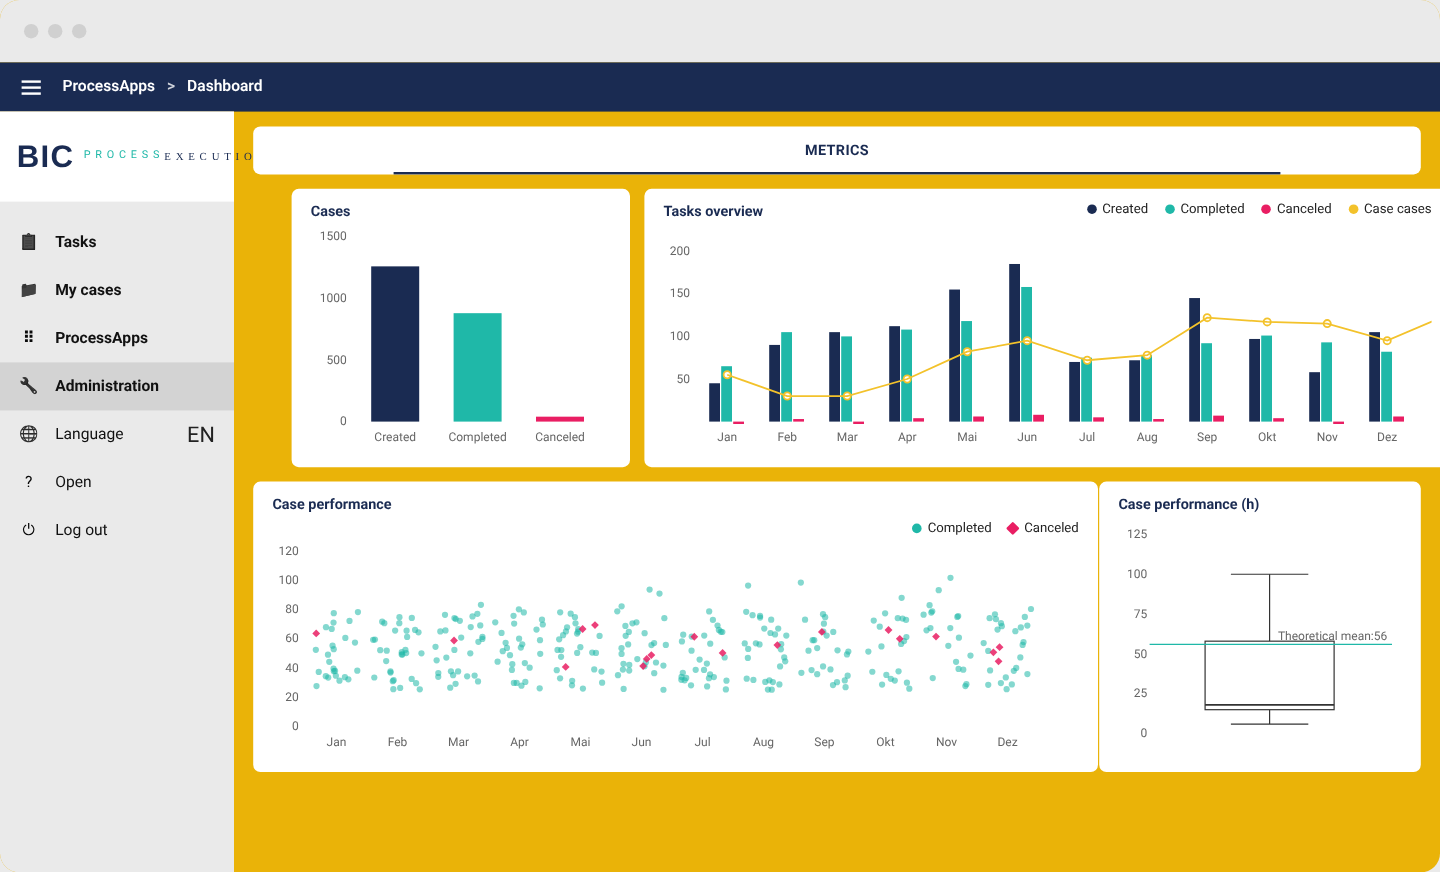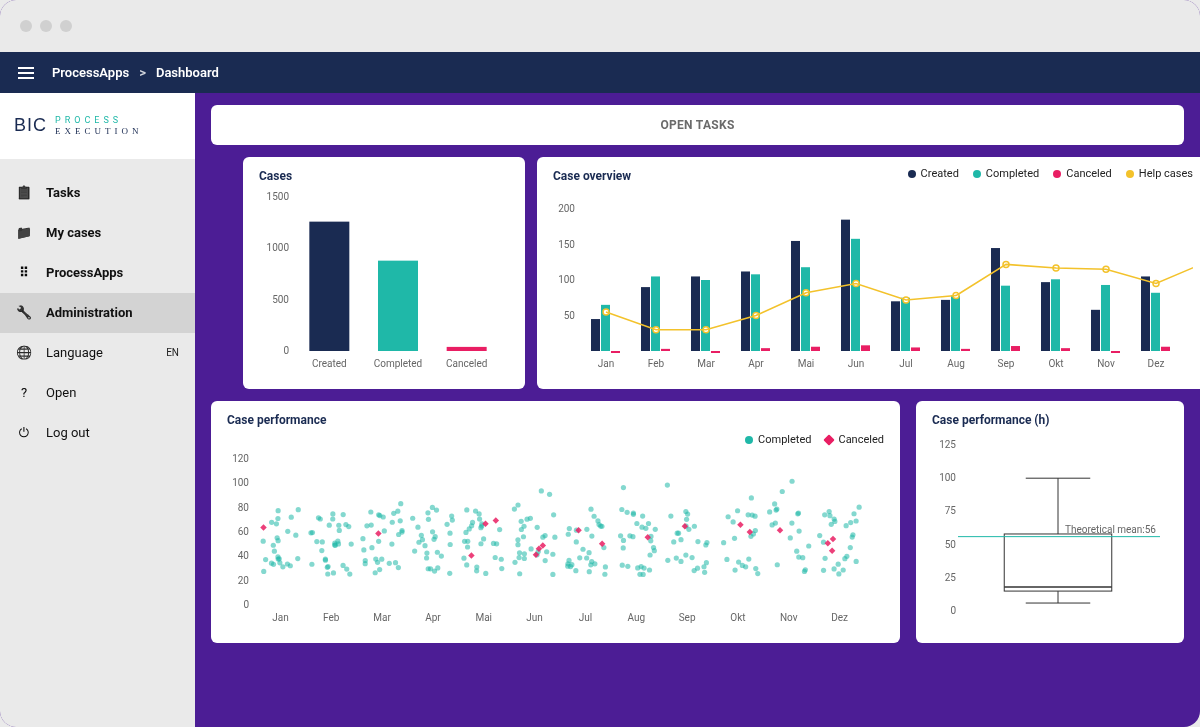--- a/index.html
+++ b/index.html
@@ -1,54 +1,54 @@
 <!DOCTYPE html>
 <html><head>
 <meta charset="utf-8">
 <style>
 * { margin:0; padding:0; box-sizing:border-box; }
 body { font-family: -apple-system, BlinkMacSystemFont, "Segoe UI", Roboto, Helvetica, Arial, sans-serif; background:#eaeaea; color:#1a1a1a; }
-.window { width:1200px; height:727px; background:#4c1d95; border-radius:16px; overflow:hidden; position:relative; }
+.window { width:1200px; height:727px; background:#eab308; border-radius:16px; overflow:hidden; position:relative; }
 
 
 .chrome { height:52px; background:#eaeaea; display:flex; align-items:center; padding:0 20px; gap:8px; }
 .chrome .dot { width:12px; height:12px; border-radius:50%; background:#d0d0d0; }
 
 
 .topbar { height:41px; background:#1a2b52; color:#fff; display:flex; align-items:center; padding:0 18px; font-size:13px; gap:18px; }
 .burger { display:flex; flex-direction:column; gap:3px; cursor:pointer; }
 .burger span { width:16px; height:2px; background:#fff; display:block; }
 .breadcrumb { display:flex; gap:10px; font-weight:600; }
 .breadcrumb .sep { opacity:.8; }
 
 .body { display:flex; height:calc(100% - 93px); }
 
 
 .sidebar { width:195px; background:#eaeaea; display:flex; flex-direction:column; }
 .logo { background:#fff; padding:22px 14px; display:flex; align-items:center; gap:8px; }
-.logo-bic { font-family: "Arial Narrow", Arial, sans-serif; font-size:18px; font-weight:400; letter-spacing:1px; color:#1a2b52; }
-.logo-sub { display:flex; flex-direction:column; font-size:9px; letter-spacing:4px; line-height:1.2; }
+.logo-bic { font-family: "Arial Narrow", Arial, sans-serif; font-size:26px; font-weight:700; letter-spacing:1px; color:#1a2b52; }
+.logo-sub { display:flex; flex-direction:row; font-size:9px; letter-spacing:4px; line-height:1.2; }
 .logo-sub .l1 { color:#1fb8a8; }
 .logo-sub .l2 { color:#1a2b52;font-family:Liberation Serif, serif; }
 .nav { margin-top:14px; }
 .nav-item { display:flex; align-items:center; gap:14px; padding:0 16px; height:40px; font-size:13px; color:#111; cursor:pointer; }
 .nav-item .ic { width:16px; display:flex; justify-content:center; color:#222; }
 .nav-item.active { background:#d3d3d3; }
 .nav-item.bold { font-weight:700; }
-.nav-item .tail { margin-left:auto; font-size:10px; color:#222; }
+.nav-item .tail { margin-left:auto; font-size:18px; color:#222; }
 
 
 .main { flex:1; padding:12px 16px 16px 16px; overflow:auto; }
 .tabs { background:#fff; border-radius:6px; display:flex; height:40px; font-size:12px; font-weight:700; color:#6b6b6b; letter-spacing:.3px; }
 .tab { flex:1; display:flex; align-items:center; justify-content:center; cursor:pointer; position:relative; }
 .tab.active { color:#1a2b52; }
 .tab.active::after { content:""; position:absolute; bottom:0; left:12%; right:12%; height:2px; background:#1a2b52; }
 
 .grid { margin-top:12px; display:grid; grid-template-columns: 282px 1fr; gap:12px;padding-left:32px; }
-.row2 { margin-top:12px; display:grid; grid-template-columns: 1fr 268px; gap:16px; }
+.row2 { margin-top:12px; display:grid; grid-template-columns: 1fr 268px; gap:1px; }
 .card { background:#fff; border-radius:6px; padding:12px 16px 14px 16px; position:relative; }
 .card h4 { font-size:12px; font-weight:700; color:#1a2b52; margin-bottom:8px; }
 
 .legend { position:absolute; top:10px; right:16px; display:flex; gap:14px; font-size:11px; color:#222; }
 .legend .item { display:flex; align-items:center; gap:5px; }
 .legend .sw { width:8px; height:8px; border-radius:50%; }
 
 .axis-label { font-size:10px; fill:#666; text-anchor:middle; }
 .tick { font-size:10px; fill:#666; }
 
@@ -119,58 +119,58 @@
           <div class="nav-item">
             <span class="ic" style="font-size: 13px; filter: grayscale(1) brightness(0.3);">⏻</span>
             <span>Log out</span>
           </div>
         </div>
     </div>
 
     <div class="main">
 
       <div class="tabs" id="tabs">
-          <div class="tab">OPEN TASKS</div>
+          <div class="tab active">METRICS</div>
         </div>
 
       <div class="grid">
         <div class="card">
           <h4>Cases</h4>
           <svg id="chart-cases" width="250" height="180">
               <text x="30" y="163" text-anchor="end" class="tick">0</text>
               <text x="30" y="111.66666666666667" text-anchor="end" class="tick">500</text>
               <text x="30" y="60.33333333333334" text-anchor="end" class="tick">1000</text>
               <text x="30" y="9" text-anchor="end" class="tick">1500</text>
               <rect x="50.333333333333336" y="30.640000000000015" width="40" height="129.35999999999999" fill="#1a2b52"></rect>
               <text x="70.33333333333334" y="176" class="axis-label">Created</text>
               <rect x="119" y="69.65333333333334" width="40" height="90.34666666666666" fill="#1fb8a8"></rect>
               <text x="139" y="176" class="axis-label">Completed</text>
               <rect x="187.66666666666669" y="155.89333333333335" width="40" height="4.106666666666667" fill="#e91e63"></rect>
               <text x="207.66666666666669" y="176" class="axis-label">Canceled</text>
             </svg>
         </div>
 
         <div class="card">
-          <h4>Case overview</h4>
+          <h4>Tasks overview</h4>
           <div class="legend" id="legend-overview">
               <div class="item">
                 <span class="sw" style="background: rgb(26, 43, 82);"></span>
                 <span>Created</span>
               </div>
               <div class="item">
                 <span class="sw" style="background: rgb(31, 184, 168);"></span>
                 <span>Completed</span>
               </div>
               <div class="item">
                 <span class="sw" style="background: rgb(233, 30, 99);"></span>
                 <span>Canceled</span>
               </div>
               <div class="item">
                 <span class="sw" style="background: rgb(243, 194, 43);"></span>
-                <span>Help cases</span>
+                <span>Case cases</span>
               </div>
             </div>
           <svg id="chart-overview" width="640" height="180">
               <text x="22" y="127.5" text-anchor="end" class="tick">50</text>
               <text x="22" y="92" text-anchor="end" class="tick">100</text>
               <text x="22" y="56.5" text-anchor="end" class="tick">150</text>
               <text x="22" y="21" text-anchor="end" class="tick">200</text>
               <rect x="38" y="128.05" width="9" height="31.95" fill="#1a2b52"></rect>
               <rect x="48" y="113.85" width="9" height="46.15" fill="#1fb8a8"></rect>
               <rect x="58" y="160" width="9" height="2" fill="#e91e63"></rect>

